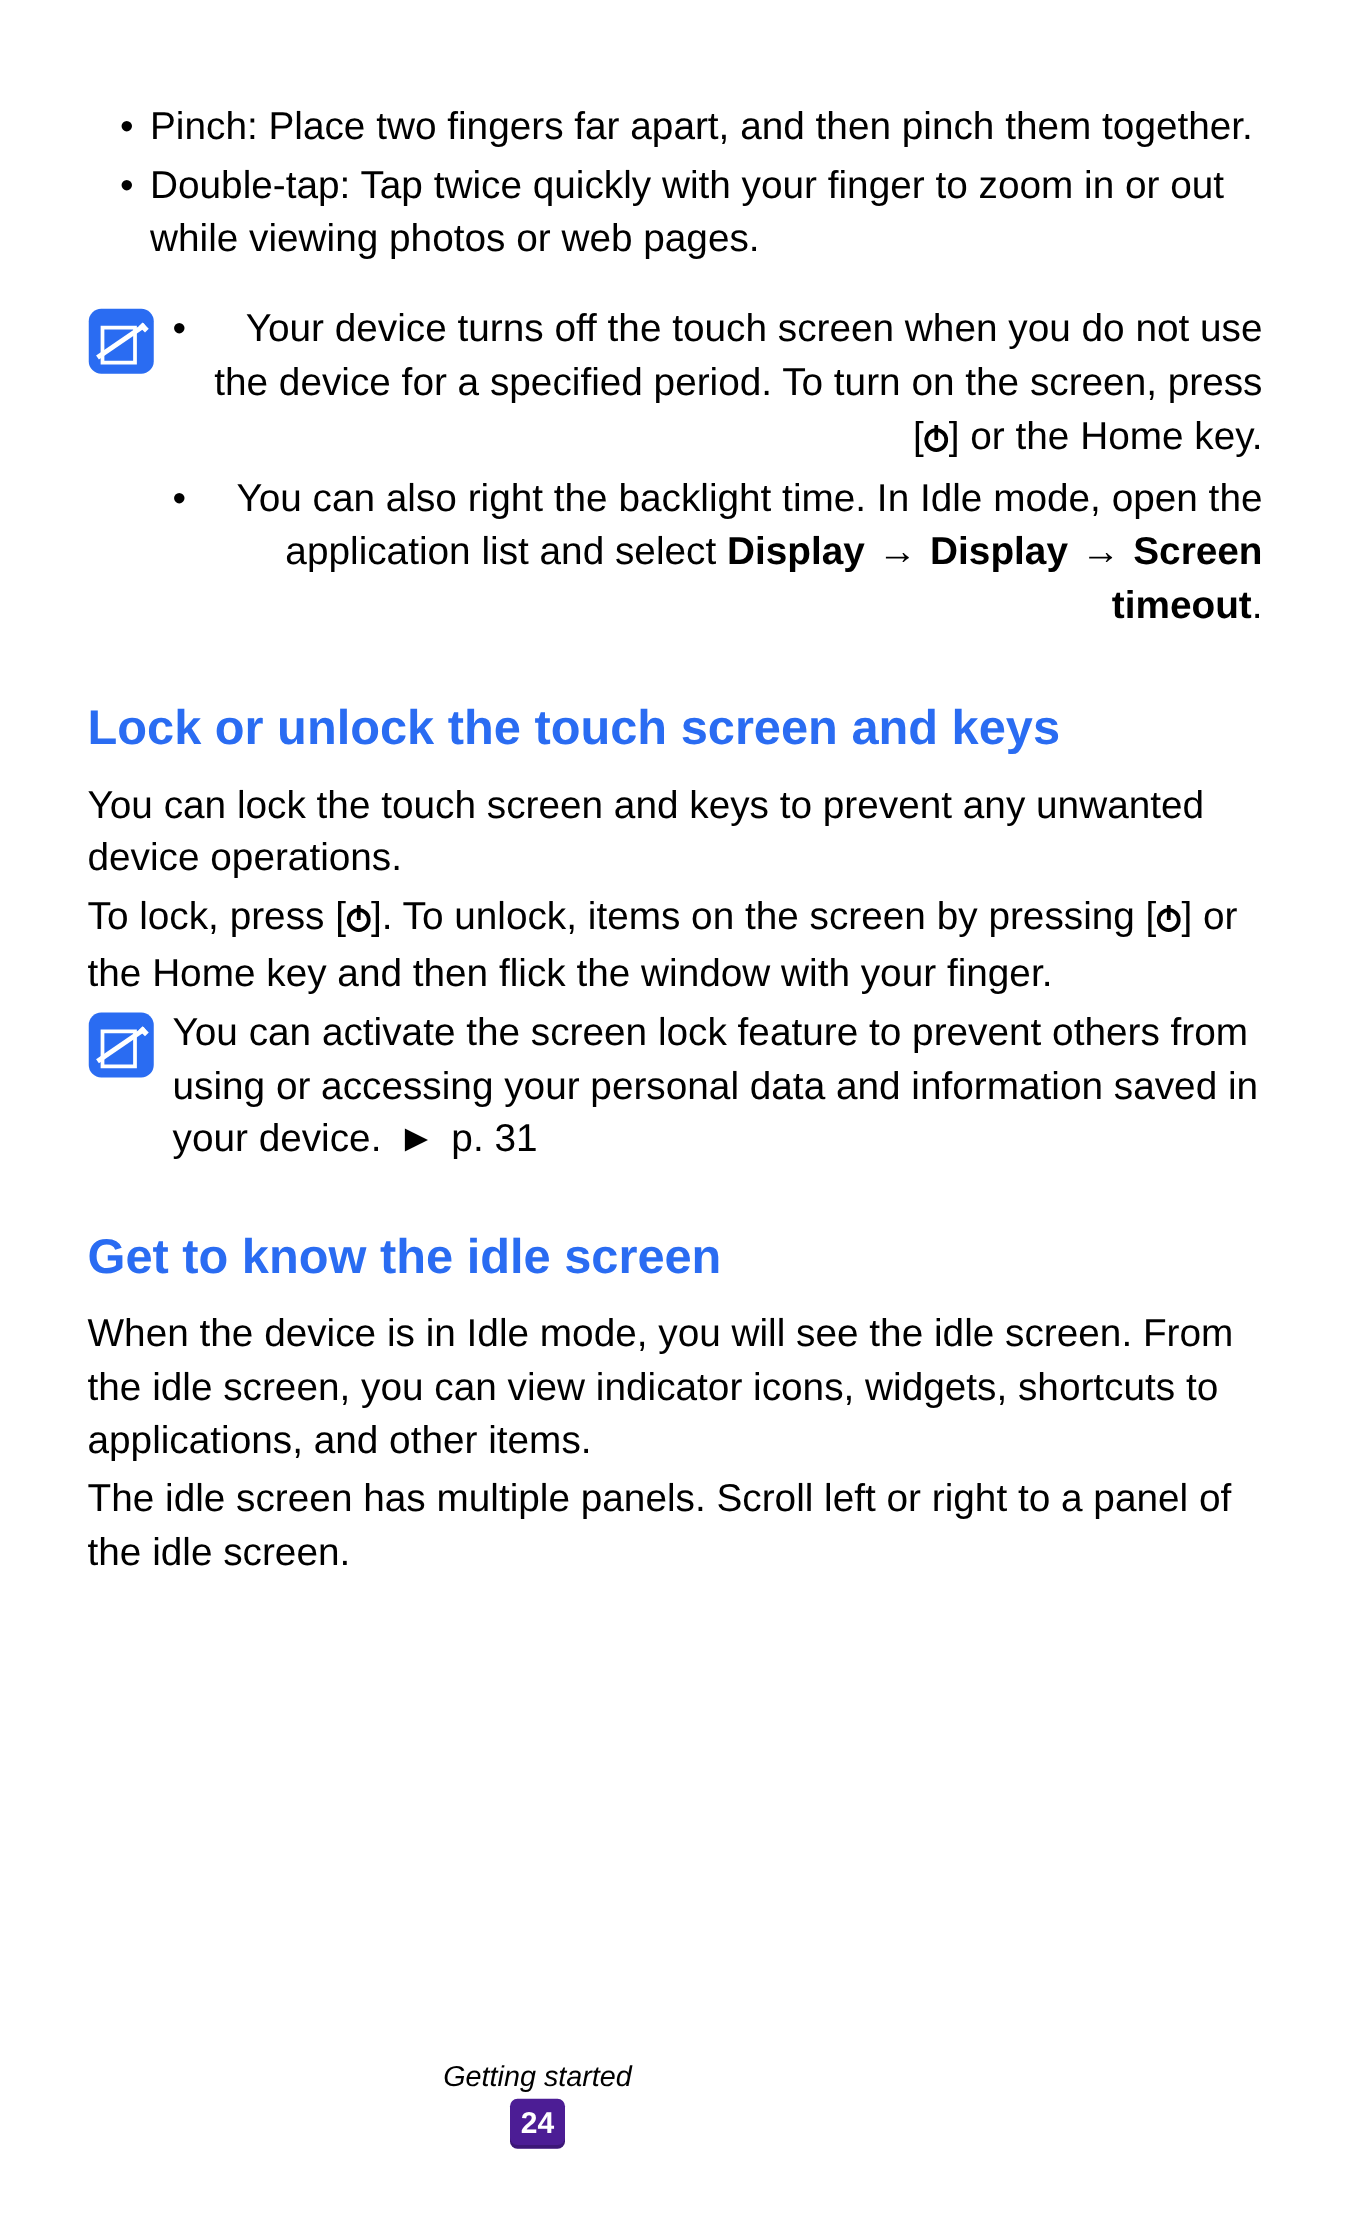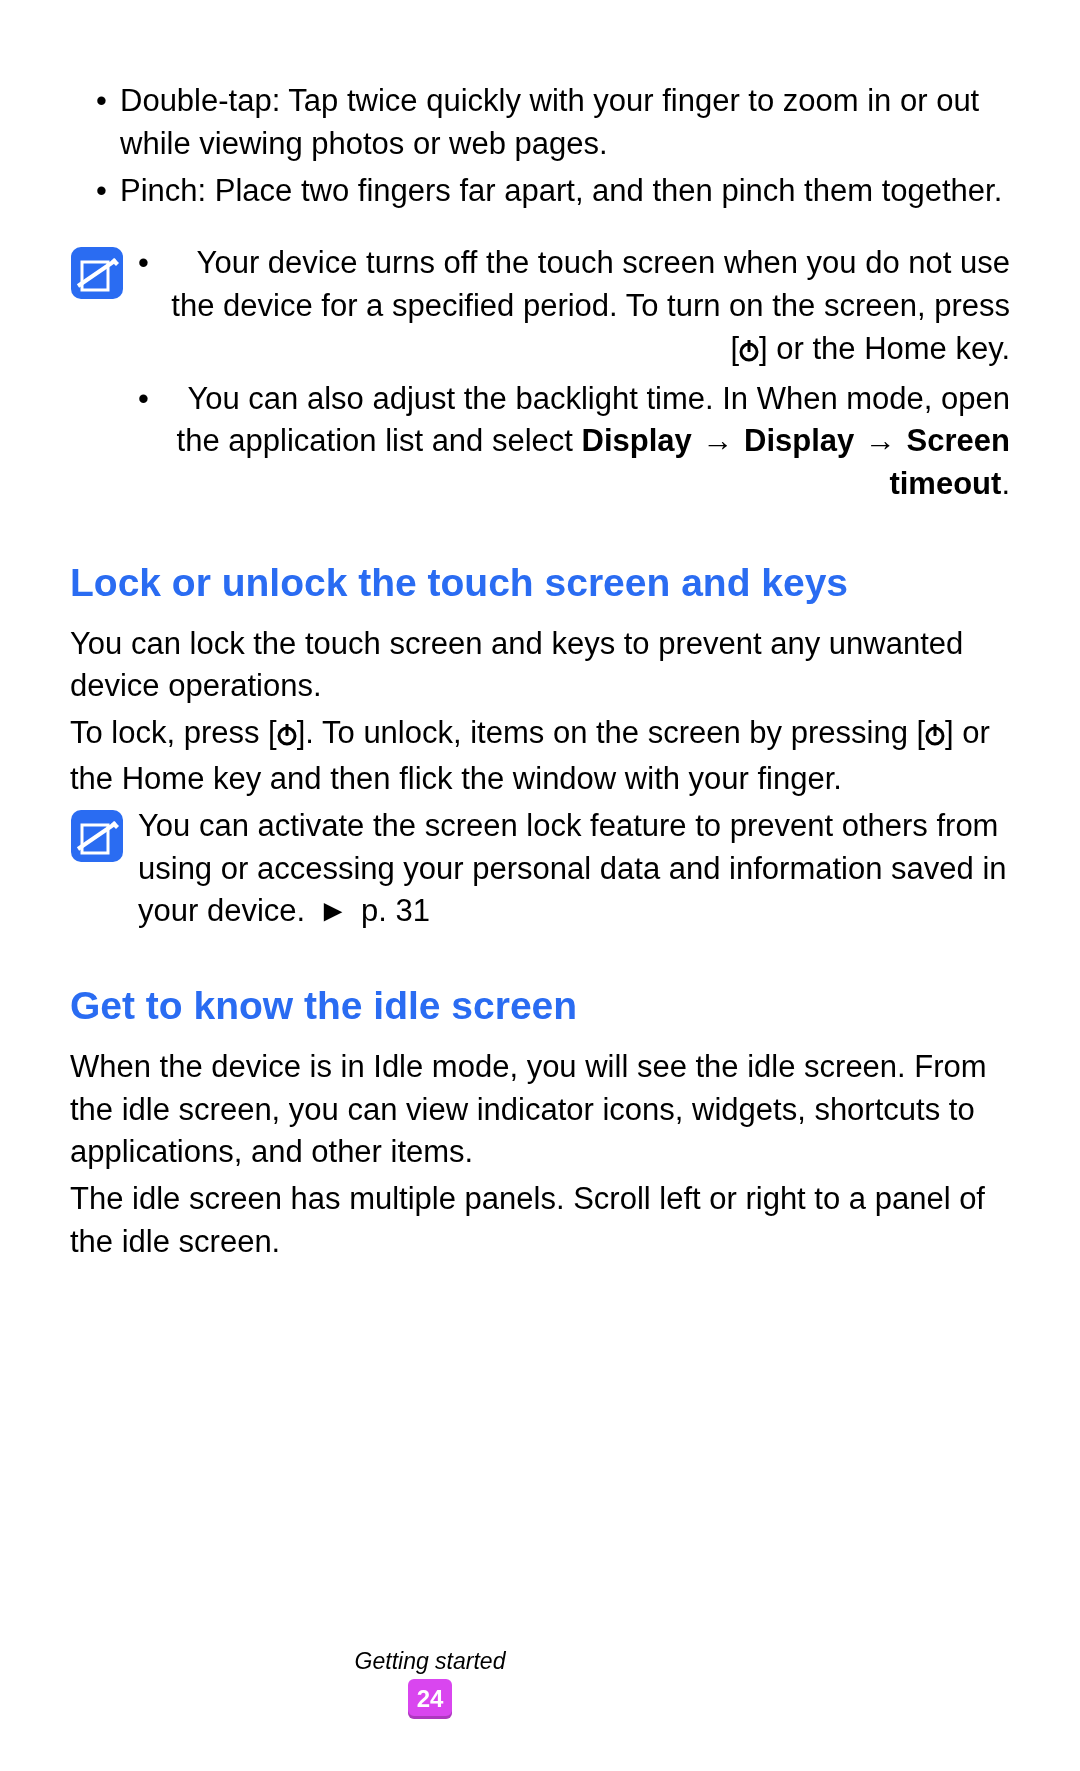--- a/index.html
+++ b/index.html
@@ -92,62 +92,62 @@
     text-align: center;
   }
   .footer-label {
     font-style: italic;
     font-size: 23px;
     color: #000;
   }
   .page-badge {
     width: 44px;
     height: 40px;
-    background: #d946ef;
+    background: #4c1d95;
     color: #fff;
     font-weight: 700;
     font-size: 24px;
     line-height: 40px;
     border-radius: 6px;
     margin: 4px auto 0 auto;
     box-shadow: inset 0 -3px 0 rgba(0,0,0,.2);
   }
   .arrow { padding: 0 2px; }
   .tri { padding: 0 4px; }
 </style>
 </head>
 <body>
 
 <div class="page">
   <div class="content">
 
     <ul class="bullets">
+      <li>Pinch: Place two fingers far apart, and then pinch them together.</li>
       <li>Double-tap: Tap twice quickly with your finger to zoom in or out while viewing photos or web pages.</li>
-      <li>Pinch: Place two fingers far apart, and then pinch them together.</li>
     </ul>
 
     <div class="note-block">
       <span class="note-icon">
         <svg viewBox="0 0 54 54" width="54" height="54">
           <rect x="1" y="1" width="52" height="52" rx="10" fill="#2a6cf2"></rect>
           <path d="M12 16 L38 16 L38 44 L12 44 Z" fill="none" stroke="#fff" stroke-width="3"></path>
           <line x1="8" y1="40" x2="46" y2="14" stroke="#fff" stroke-width="4"></line>
           <path d="M44 12 L49 17 L46 20 L41 15 Z" fill="#fff"></path>
         </svg>
       </span>
       <div class="note-body">
         <ul>
           <li>
             <span>Your device turns off the touch screen when you do not use the device for a specified period. To turn on the screen, press [</span><span class="inline-icon"><svg width="20" height="22" viewBox="0 0 20 22">
                   <circle cx="10" cy="12" r="8" fill="none" stroke="#000" stroke-width="3"></circle>
                   <line x1="10" y1="0" x2="10" y2="12" stroke="#000" stroke-width="3"></line>
                 </svg></span><span>] or the Home key.</span>
           </li>
           <li>
-            <span>You can also adjust the backlight time. In When mode, open the application list and select </span><span class="bold">Display</span><span class="bold arrow"> → </span><span class="bold">Display</span><span class="bold arrow"> → </span><span class="bold">Screen timeout</span><span>.</span>
+            <span>You can also right the backlight time. In Idle mode, open the application list and select </span><span class="bold">Display</span><span class="bold arrow"> → </span><span class="bold">Display</span><span class="bold arrow"> → </span><span class="bold">Screen timeout</span><span>.</span>
           </li>
         </ul>
       </div>
     </div>
 
     <h2 class="section">Lock or unlock the touch screen and keys</h2>
     <p class="para">You can lock the touch screen and keys to prevent any unwanted device operations.</p>
     <p class="para">
       <span>To lock, press [</span><span class="inline-icon"><svg width="20" height="22" viewBox="0 0 20 22">
             <circle cx="10" cy="12" r="8" fill="none" stroke="#000" stroke-width="3"></circle>

